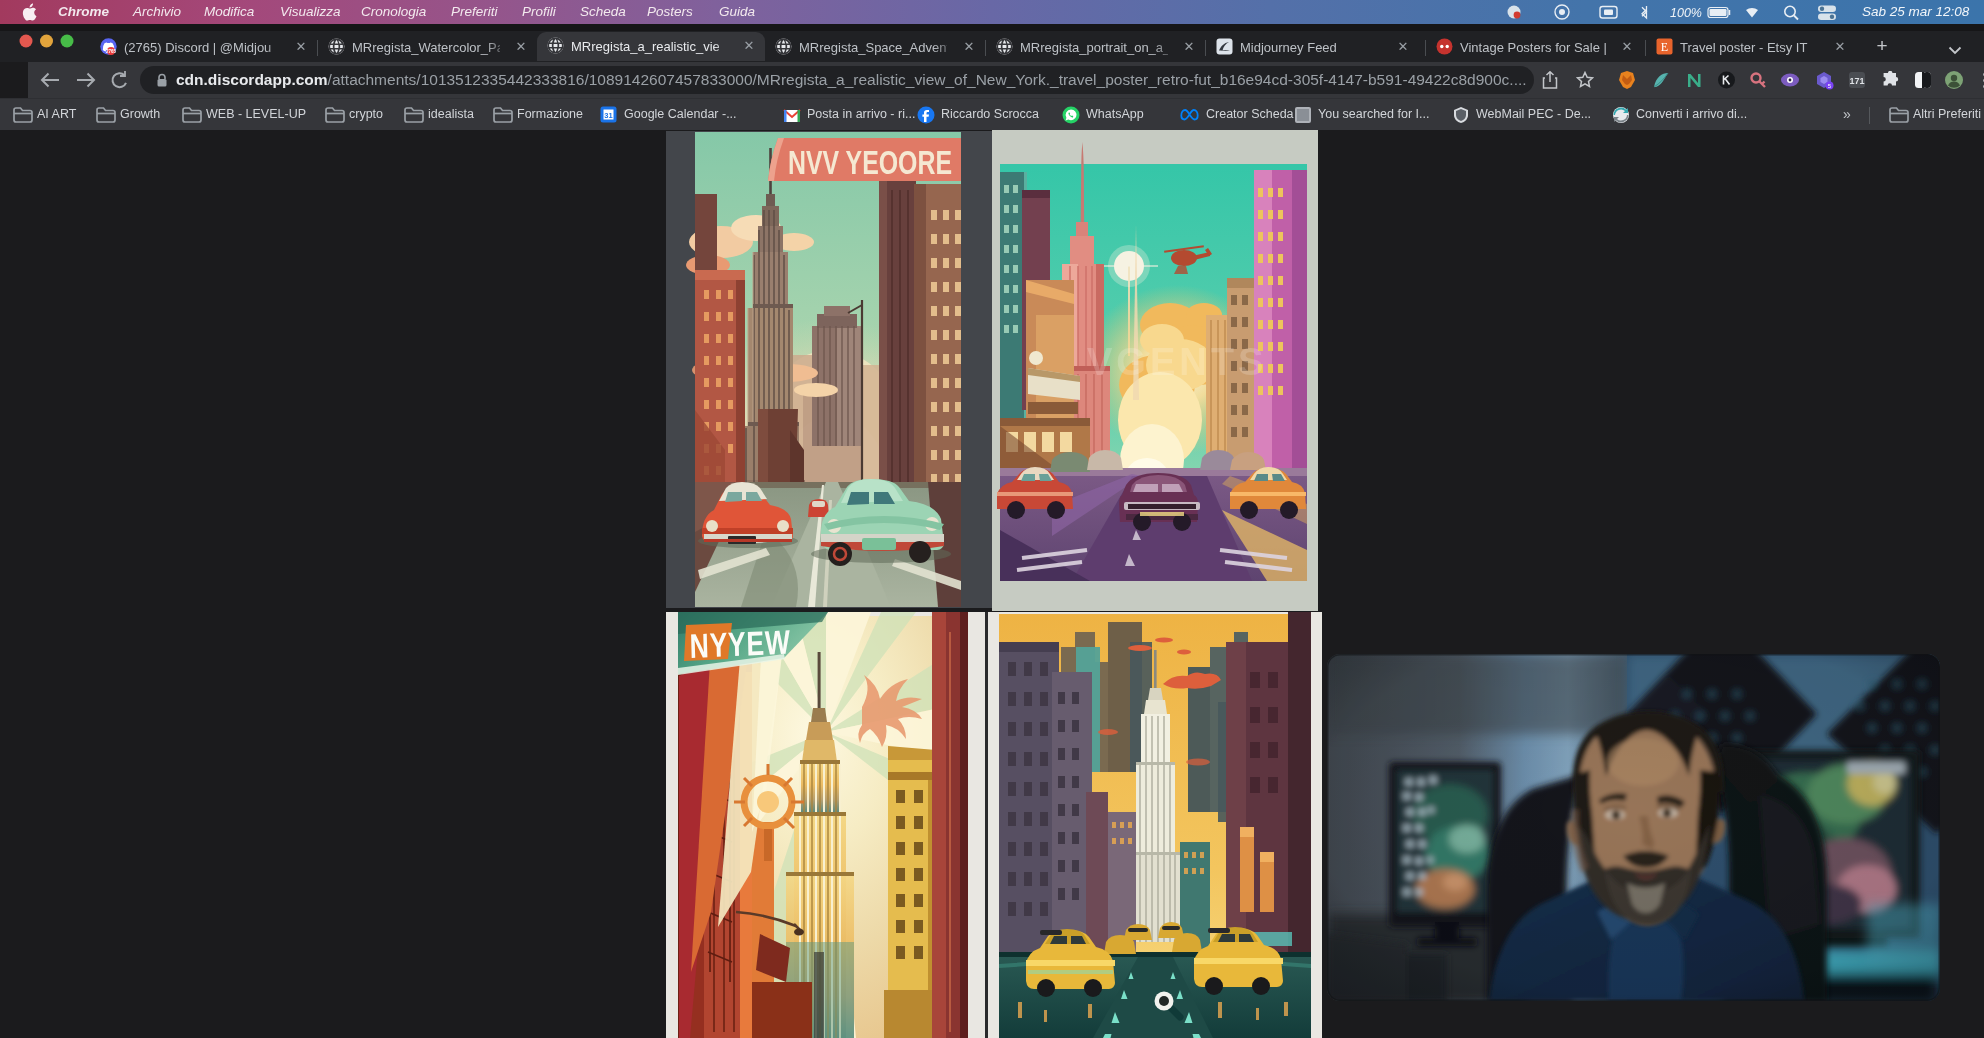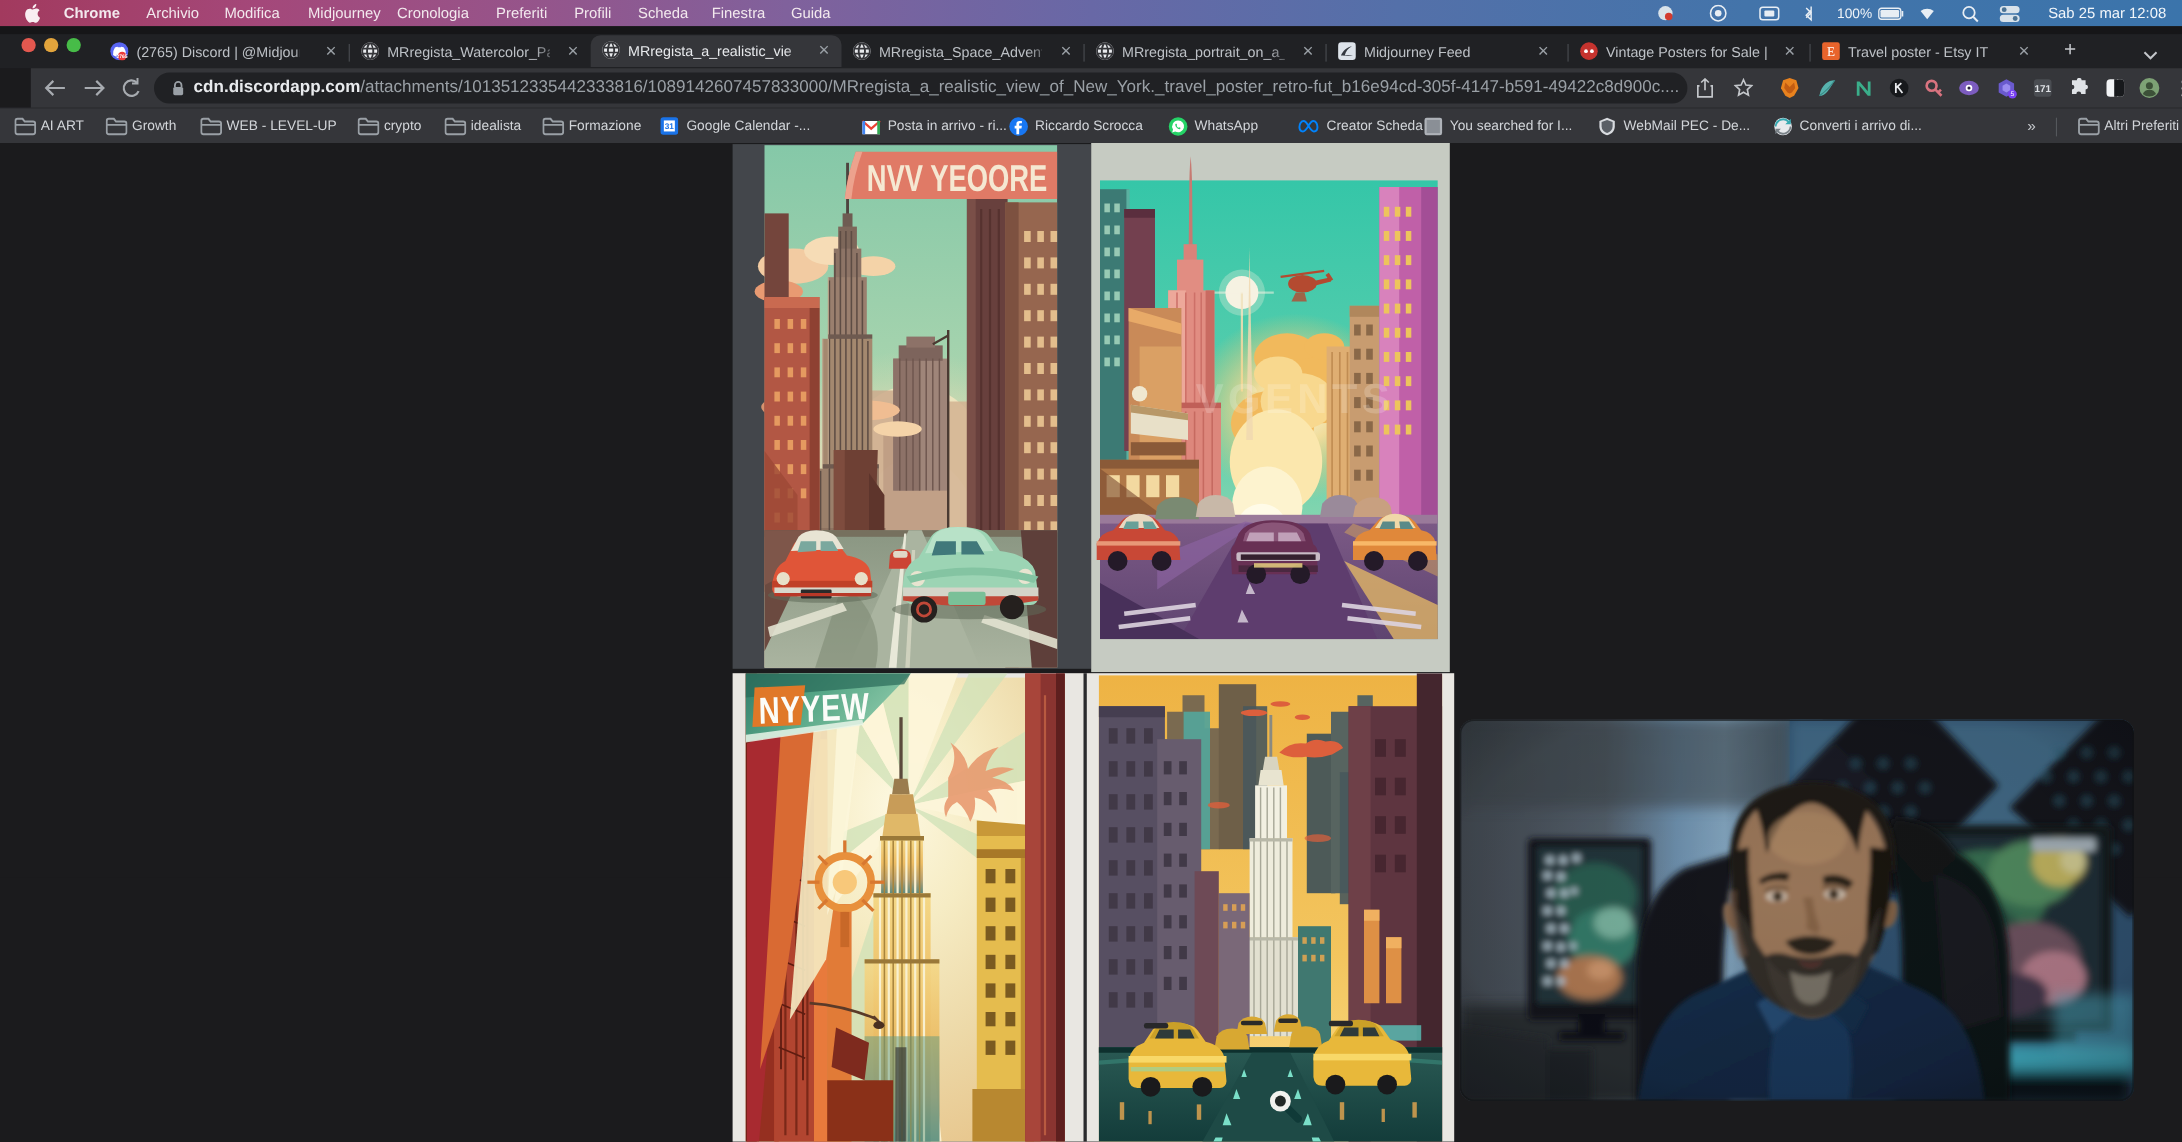--- a/index.html
+++ b/index.html
@@ -1,21 +1,21 @@
 <!DOCTYPE html>
 <html><head>
 <meta charset="utf-8">
 <style>
   html,body{margin:0;padding:0;}
   body{width:1984px;height:1038px;overflow:hidden;background:#1b1b1d;font-family:"Liberation Sans", sans-serif;position:relative;}
   .abs{position:absolute;}
   
   #menubar{position:absolute;left:0;top:0;width:1984px;height:24px;
     background:linear-gradient(90deg,#a23a5e 0%,#a4487a 12%,#96548a 24%,#80619c 36%,#6868a6 50%,#5470a9 64%,#4374aa 80%,#3b74ab 100%);
-    color:#f3e9ee;font-size:13.5px;}
+    color:#f3e9ee;font-size:13.5px;font-style:italic;}
   #menubar .mi{position:absolute;top:4px;white-space:nowrap;}
   
   #tabbar{position:absolute;left:0;top:24px;width:1984px;height:38px;background:#202124;}
   .tab{position:absolute;top:9px;height:29px;color:#bdc1c6;font-size:13px;}
   .tab .fav{position:absolute;left:10px;top:5px;width:17px;height:17px;}
   .tab .ttl{position:absolute;left:34px;top:7px;width:148px;overflow:hidden;white-space:nowrap;}
   .tab .x{position:absolute;right:8px;top:6px;width:16px;height:16px;color:#9aa0a6;font-size:13px;text-align:center;line-height:16px;}
   .tabsep{position:absolute;top:16px;width:1px;height:16px;background:#4a4d51;}
   .fade{position:absolute;right:26px;top:5px;width:26px;height:20px;}
   
@@ -28,26 +28,26 @@
 </style>
 </head>
 <body>
 <div id="menubar">
   <svg class="mi" style="left:22px;top:3px" width="15" height="18" viewBox="0 0 15 18">
       <path fill="#f8eef2" d="M12.2 9.6c0-2.1 1.7-3.1 1.8-3.2-1-1.4-2.5-1.6-3-1.6-1.3-.1-2.5.8-3.2.8-.7 0-1.7-.8-2.8-.7C3.6 4.9 2.3 5.7 1.6 7 .1 9.6 1.2 13.4 2.6 15.5c.7 1 1.5 2.2 2.6 2.1 1-.1 1.4-.7 2.7-.7s1.6.7 2.8.7c1.1 0 1.9-1 2.6-2 .8-1.2 1.1-2.3 1.2-2.4-.1-.1-2.3-.9-2.3-3.6zM10.1 3.3c.6-.7 1-1.7.9-2.7-.9 0-1.9.6-2.5 1.3-.5.6-1 1.6-.9 2.6 1 .1 1.9-.5 2.5-1.2z"></path>
     </svg>
   <span class="mi" style="left:58px;font-weight:bold">Chrome</span>
   <span class="mi" style="left:133px">Archivio</span>
   <span class="mi" style="left:204px">Modifica</span>
-  <span class="mi" style="left:280px">Midjourney</span>
+  <span class="mi" style="left:280px">Visualizza</span>
   <span class="mi" style="left:361px">Cronologia</span>
   <span class="mi" style="left:451px">Preferiti</span>
   <span class="mi" style="left:522px">Profili</span>
   <span class="mi" style="left:580px">Scheda</span>
-  <span class="mi" style="left:647px">Finestra</span>
+  <span class="mi" style="left:647px">Posters</span>
   <span class="mi" style="left:719px">Guida</span>
   <svg class="mi" style="left:1505px;top:4px" width="340" height="17" viewBox="0 0 340 17">
     <g fill="none" stroke="#e8eef4" stroke-width="1.4">
       <circle cx="9" cy="8" r="6.5" fill="#d8e2ea" stroke="none"></circle>
       <circle cx="12" cy="11" r="3.4" fill="#d23b2f" stroke="none"></circle>
       <circle cx="57" cy="8" r="7" fill="none"></circle>
       <circle cx="57" cy="8" r="3" fill="#e8eef4" stroke="none"></circle>
       <rect x="95" y="2.5" width="17" height="11.5" rx="2.5" fill="none"></rect>
       <rect x="99" y="5.5" width="9" height="5.5" rx="1" fill="#e8eef4" stroke="none"></rect>
     </g>

